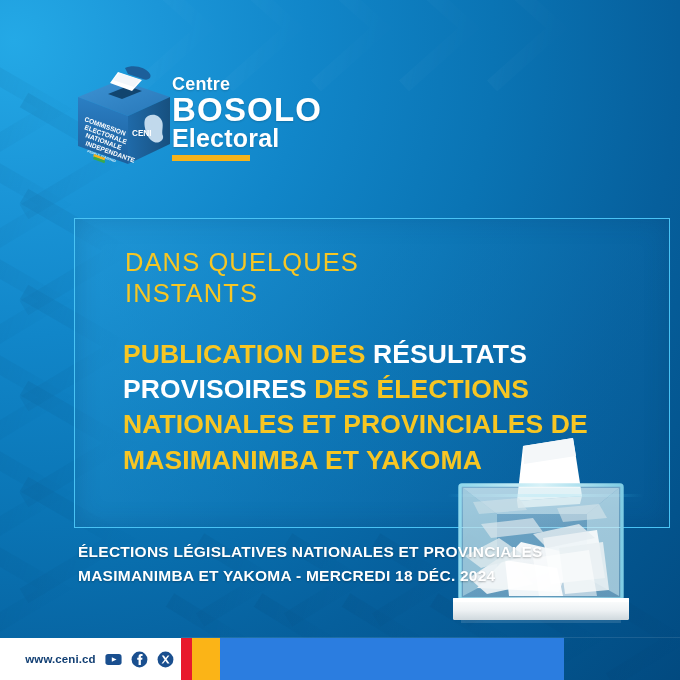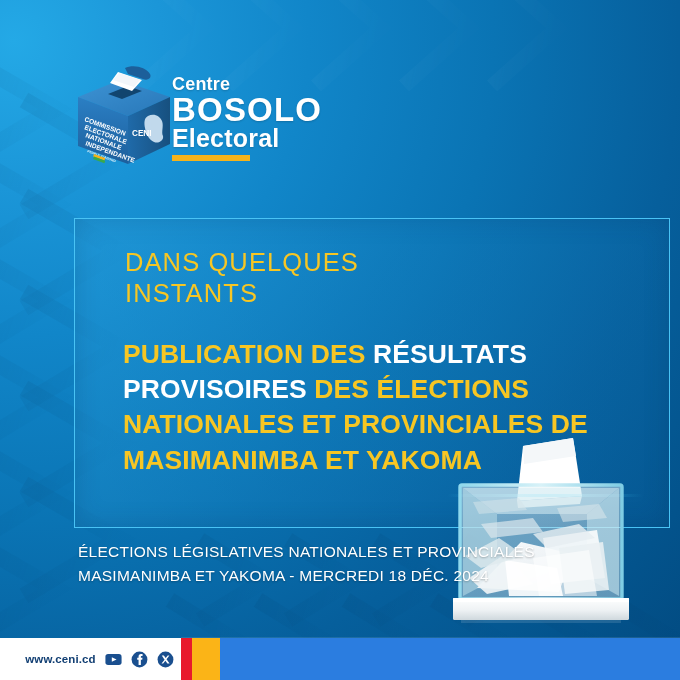--- a/index.html
+++ b/index.html
@@ -124,35 +124,35 @@
     height: 185px;
   }
 
   
   .caption {
     position: absolute;
     left: 78px;
     top: 540px;
     color: #ffffff;
     font-family: "Liberation Sans Narrow", "Liberation Sans", sans-serif;
-    font-weight: 400;
+    font-weight: 700;
     font-size: 15.5px;
     line-height: 1.58;
     letter-spacing: .25px;
     text-transform: uppercase;
     text-shadow: 0 1px 2px rgba(0,0,0,.28);
     white-space: nowrap;
   }
 
   
   .footer {
     position: absolute;
     left: 0;
     bottom: 0;
-    width: 680px;
+    width: 564px;
     height: 42px;
     display: flex;
     align-items: stretch;
   }
   .footer-white {
     width: 181px;
     background: #ffffff;
     display: flex;
     align-items: center;
     justify-content: center;

